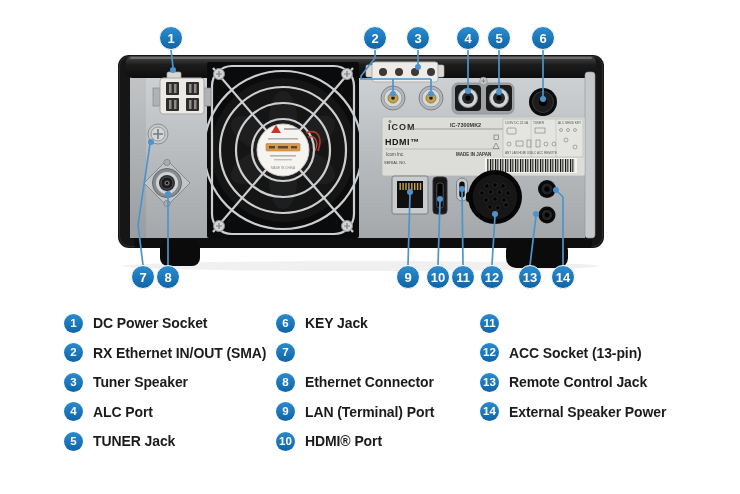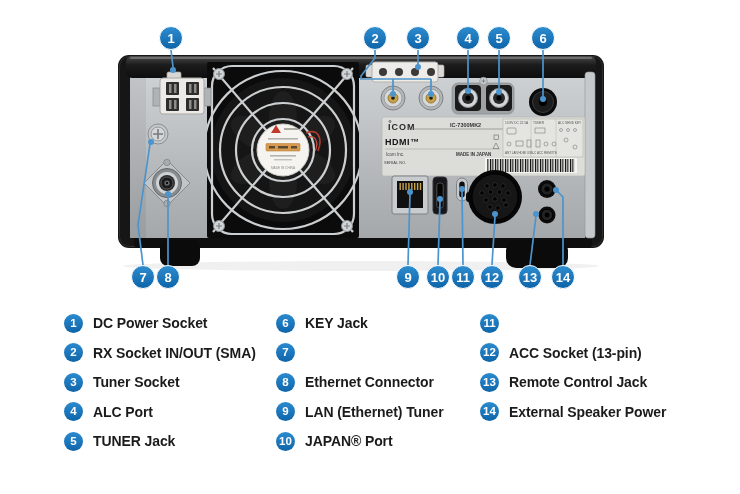--- a/index.html
+++ b/index.html
@@ -406,25 +406,25 @@
   </svg>
 
   <div class="legend">
     <div class="legend-col" style="left:64px">
       <div class="legend-item">
         <span class="lnum">1</span>
         <span class="llabel">DC Power Socket</span>
       </div>
       <div class="legend-item">
         <span class="lnum">2</span>
-        <span class="llabel">RX Socket IN/OUT (SMA)</span>
+        <span class="llabel">RX Ethernet IN/OUT (SMA)</span>
       </div>
       <div class="legend-item">
         <span class="lnum">3</span>
-        <span class="llabel">Tuner Socket</span>
+        <span class="llabel">Tuner Speaker</span>
       </div>
       <div class="legend-item">
         <span class="lnum">4</span>
         <span class="llabel">ALC Port</span>
       </div>
       <div class="legend-item">
         <span class="lnum">5</span>
         <span class="llabel">TUNER Jack</span>
       </div>
     </div>
@@ -435,25 +435,25 @@
       </div>
       <div class="legend-item">
         <span class="lnum">7</span>
       </div>
       <div class="legend-item">
         <span class="lnum">8</span>
         <span class="llabel">Ethernet Connector</span>
       </div>
       <div class="legend-item">
         <span class="lnum">9</span>
-        <span class="llabel">LAN (Ethernet) Tuner</span>
+        <span class="llabel">LAN (Terminal) Port</span>
       </div>
       <div class="legend-item">
         <span class="lnum">10</span>
-        <span class="llabel">JAPAN® Port</span>
+        <span class="llabel">HDMI® Port</span>
       </div>
     </div>
     <div class="legend-col" style="left:480px">
       <div class="legend-item">
         <span class="lnum">11</span>
       </div>
       <div class="legend-item">
         <span class="lnum">12</span>
         <span class="llabel">ACC Socket (13-pin)</span>
       </div>

